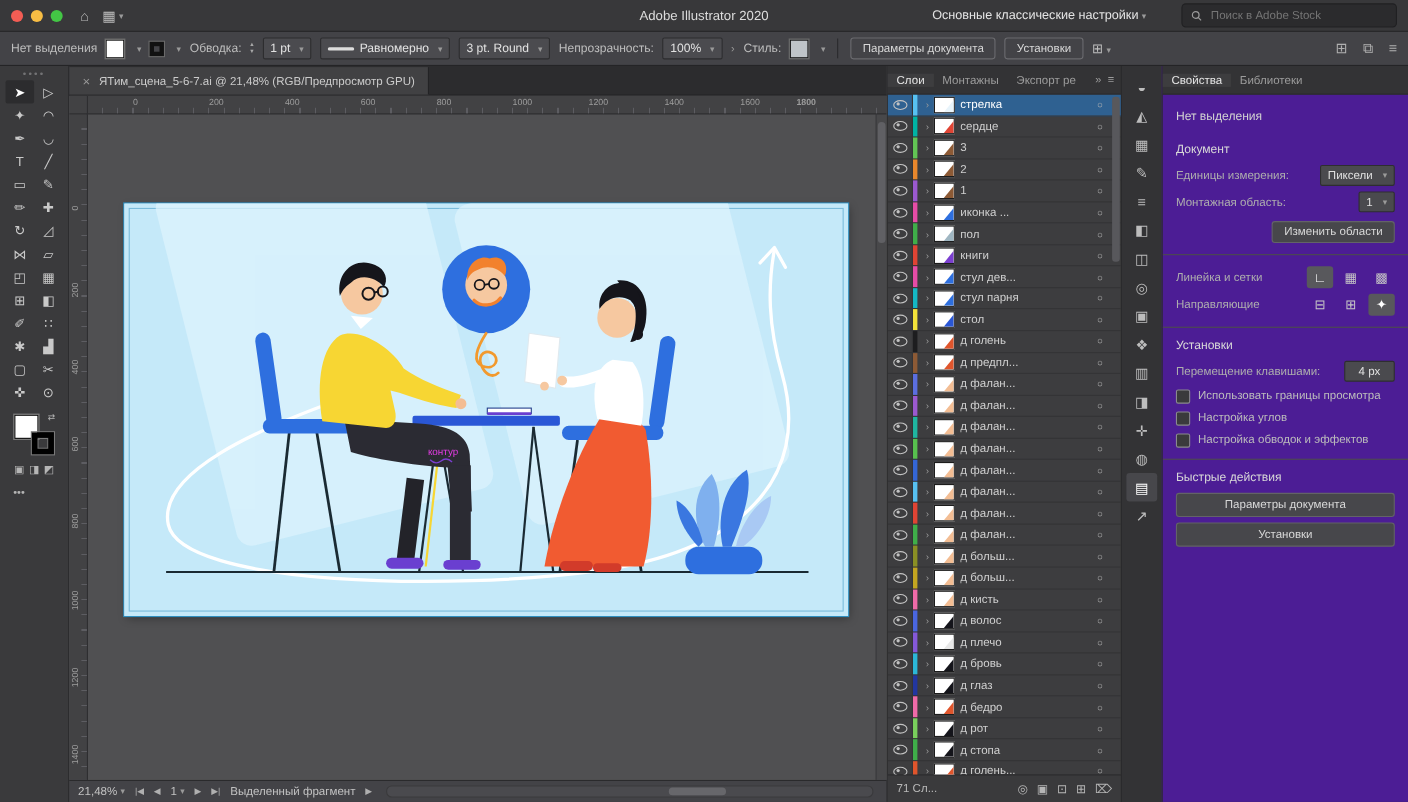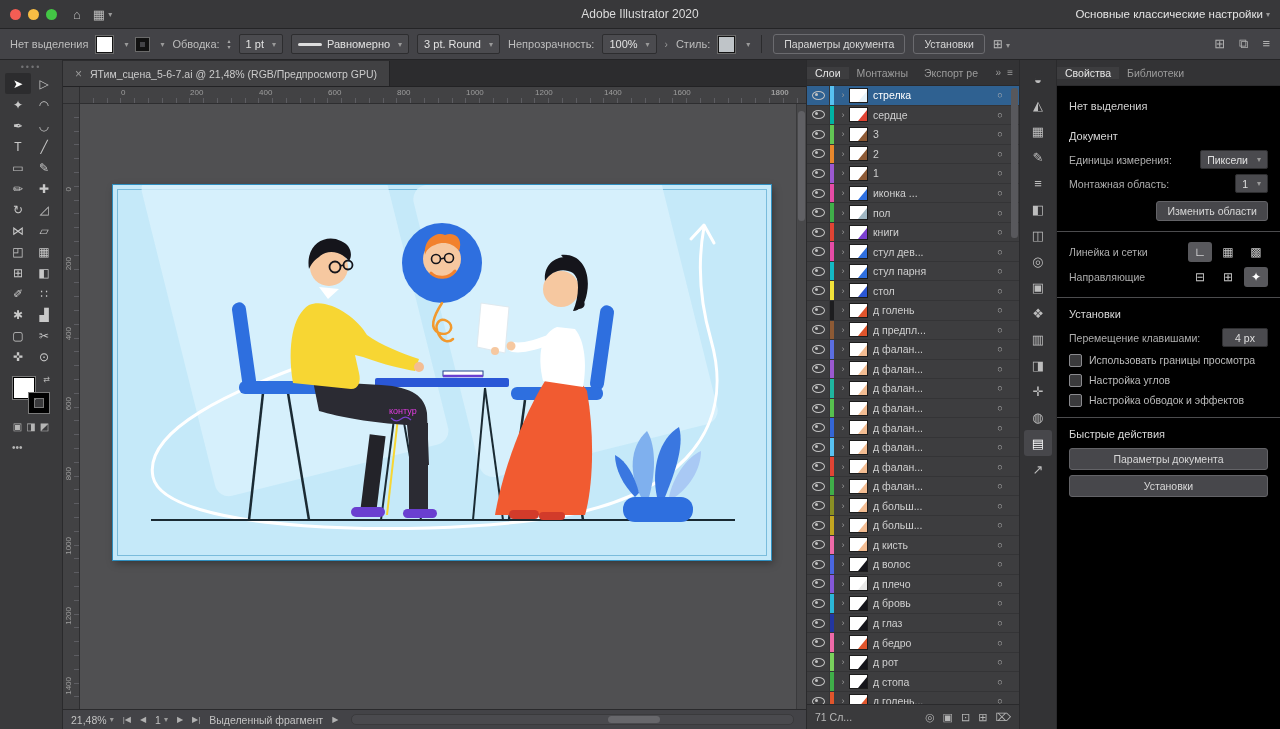--- a/index.html
+++ b/index.html
@@ -111,21 +111,21 @@
   .f-icon{font-size:11px;color:#b5b5b5}
 
   
   .dock{width:36px;background:#333335;border-left:1px solid #2a2a2c;display:flex;flex-direction:column;
         align-items:center;padding-top:6px;flex:none}
   .dicon{width:28px;height:26px;display:flex;align-items:center;justify-content:center;font-size:13px;
          color:#bdbdbd;border-radius:3px}
   .dicon.active{background:#47474b;color:#fff}
 
   
-  .props{width:223px;background:#000000;border-left:1px solid #2a2a2c;display:flex;flex-direction:column;flex:none;font-size:11px}
+  .props{width:223px;background:#4c1d95;border-left:1px solid #2a2a2c;display:flex;flex-direction:column;flex:none;font-size:11px}
   .props-body{padding:8px 12px 0;overflow:hidden}
   .p-status{color:#d2d2d2;padding:6px 0 12px}
   .p-title{color:#d8d8d8;margin:6px 0 8px}
   .p-row{display:flex;align-items:center;justify-content:space-between;margin:5px 0}
   .p-label{color:#aeaeae;font-size:10.5px}
   .p-dd{display:flex;align-items:center;gap:6px;background:#4a4a4e;border:1px solid #2e2e30;border-radius:2px;
         height:17px;padding:0 6px;color:#e0e0e0;font-size:10.5px}
   .p-btn-right{display:flex;justify-content:flex-end;margin:8px 0 4px}
   .p-btn{background:#47474b;border:1px solid #636367;border-radius:3px;height:20px;padding:0 10px;
          color:#d8d8d8;display:flex;align-items:center;font-size:10.5px}
@@ -152,20 +152,27 @@
       <span class="dot yellow"></span>
       <span class="dot green"></span>
     </div>
     <span class="ticon">⌂</span>
     <span class="ticon">▦<i class="chev">▾</i></span>
     <div class="tb-title">Adobe Illustrator 2020</div>
     <div class="tb-right">
       <div class="workspace">
         <span>Основные классические настройки</span>
         <span class="chev">▾</span>
+      </div>
+      <div class="search">
+        <svg width="11" height="11" viewBox="0 0 11 11">
+          <circle cx="4.5" cy="4.5" r="3.4" fill="none" stroke="#9a9a9a" stroke-width="1.3"></circle>
+          <line x1="7" y1="7" x2="10" y2="10" stroke="#9a9a9a" stroke-width="1.3"></line>
+        </svg>
+        <input placeholder="Поиск в Adobe Stock" style="">
       </div>
     </div>
   </div>
 
   <div class="controlbar">
     <span class="cb-label">Нет выделения</span>
     <span class="swatch"></span>
       <i class="chev">▾</i>
     <span class="swatch stroke"></span>
       <i class="chev">▾</i>
@@ -266,21 +273,21 @@
         <div class="hruler" id="hruler">
             <span style="left: 42px;">0</span>
             <span style="left: 111px;">200</span>
             <span style="left: 180px;">400</span>
             <span style="left: 249px;">600</span>
             <span style="left: 318px;">800</span>
             <span style="left: 387px;">1000</span>
             <span style="left: 456px;">1200</span>
             <span style="left: 525px;">1400</span>
             <span style="left: 594px;">1600</span>
-            <span style="left: 692px; font-weight: bold;">1800</span>
+            <span style="left: 645px; font-weight: bold;">1800</span>
           </div>
         <div class="vruler" id="vruler">
             <span style="top: 84px;">0</span>
             <span style="top: 154px;">200</span>
             <span style="top: 224px;">400</span>
             <span style="top: 294px;">600</span>
             <span style="top: 364px;">800</span>
             <span style="top: 434px;">1000</span>
             <span style="top: 504px;">1200</span>
             <span style="top: 574px;">1400</span>

